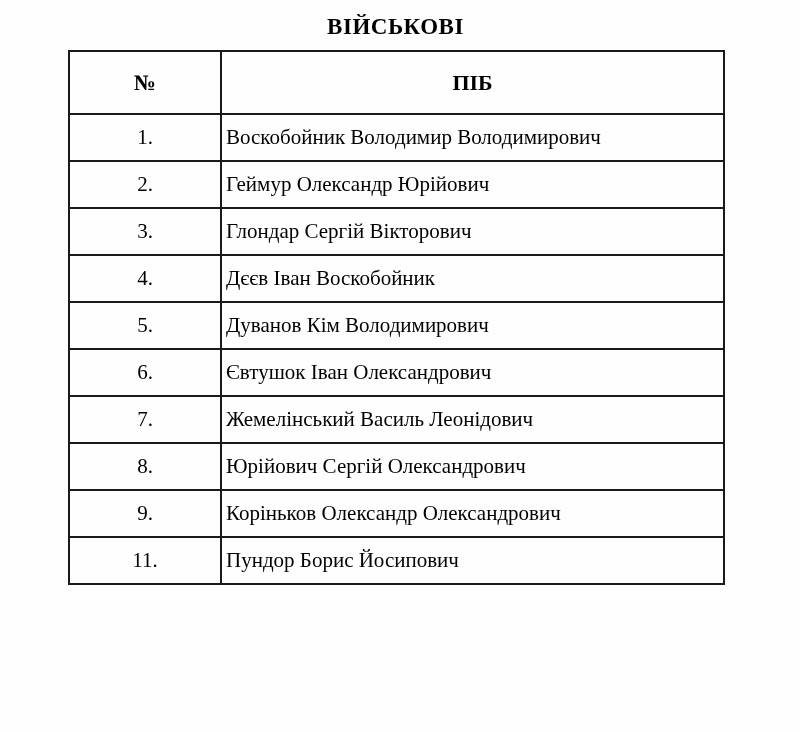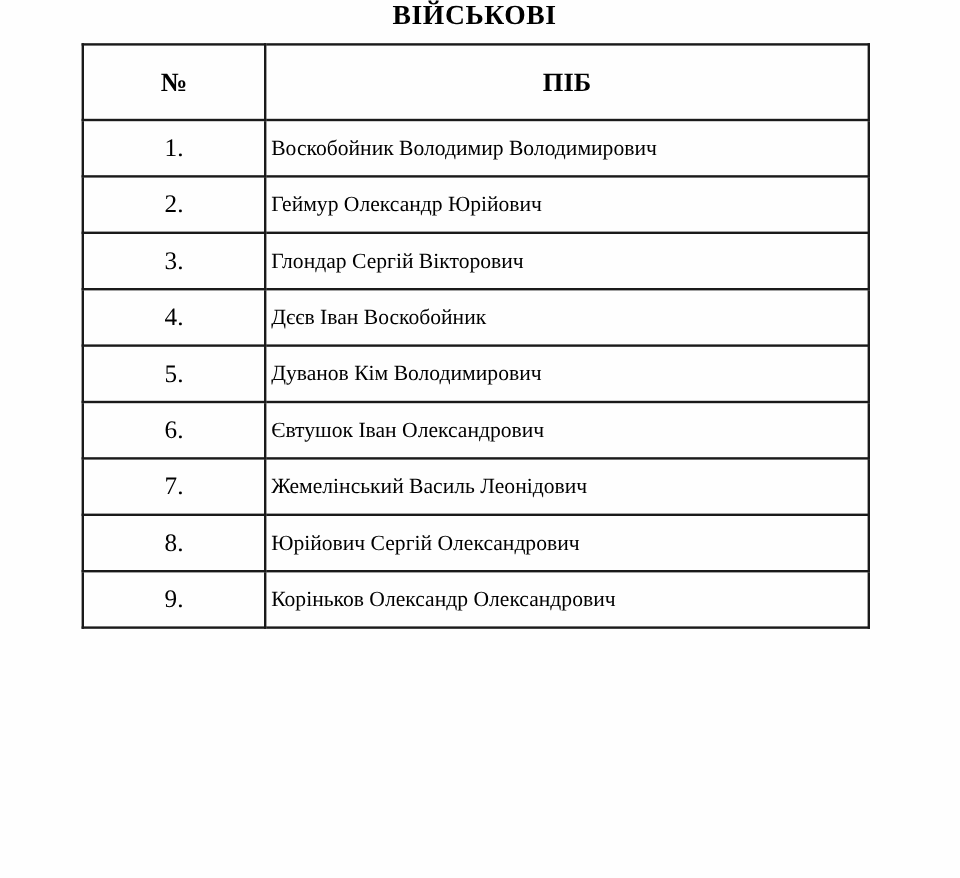--- a/index.html
+++ b/index.html
@@ -15,20 +15,21 @@
     width: 800px;
     height: 732px;
     background: #fefefe;
     position: relative;
   }
   .doc-title {
     text-align: center;
     font-weight: bold;
     font-size: 23px;
     letter-spacing: 0.5px;
+    padding-top: 14px;
     margin-bottom: 10px;
     width: 791px; 
   }
   table.roster {
     border-collapse: collapse;
     table-layout: fixed;
     margin-left: 68px;
     width: 655px;
     background: #fefefe;
   }
@@ -44,21 +45,21 @@
     font-weight: bold;
     text-align: center;
   }
   td.c-num {
     height: 47px;
     font-size: 21px;
     text-align: center;
   }
   td.c-name {
     height: 47px;
-    font-size: 18px;
+    font-size: 21px;
     text-align: left;
     padding-left: 4px;
     white-space: nowrap;
     overflow: hidden;
   }
 </style>
 </head>
 <body>
 
 <div class="page">
@@ -107,16 +108,20 @@
           <td class="c-name">Жемелінський Василь Леонідович</td>
         </tr>
         <tr>
           <td class="c-num">8.</td>
           <td class="c-name">Юрійович Сергій Олександрович</td>
         </tr>
         <tr>
           <td class="c-num">9.</td>
           <td class="c-name">Коріньков Олександр Олександрович</td>
         </tr>
+        <tr>
+          <td class="c-num">11.</td>
+          <td class="c-name">Пундор Борис Йосипович</td>
+        </tr>
       </tbody>
   </table>
 
 </div>
 
 </body></html>

